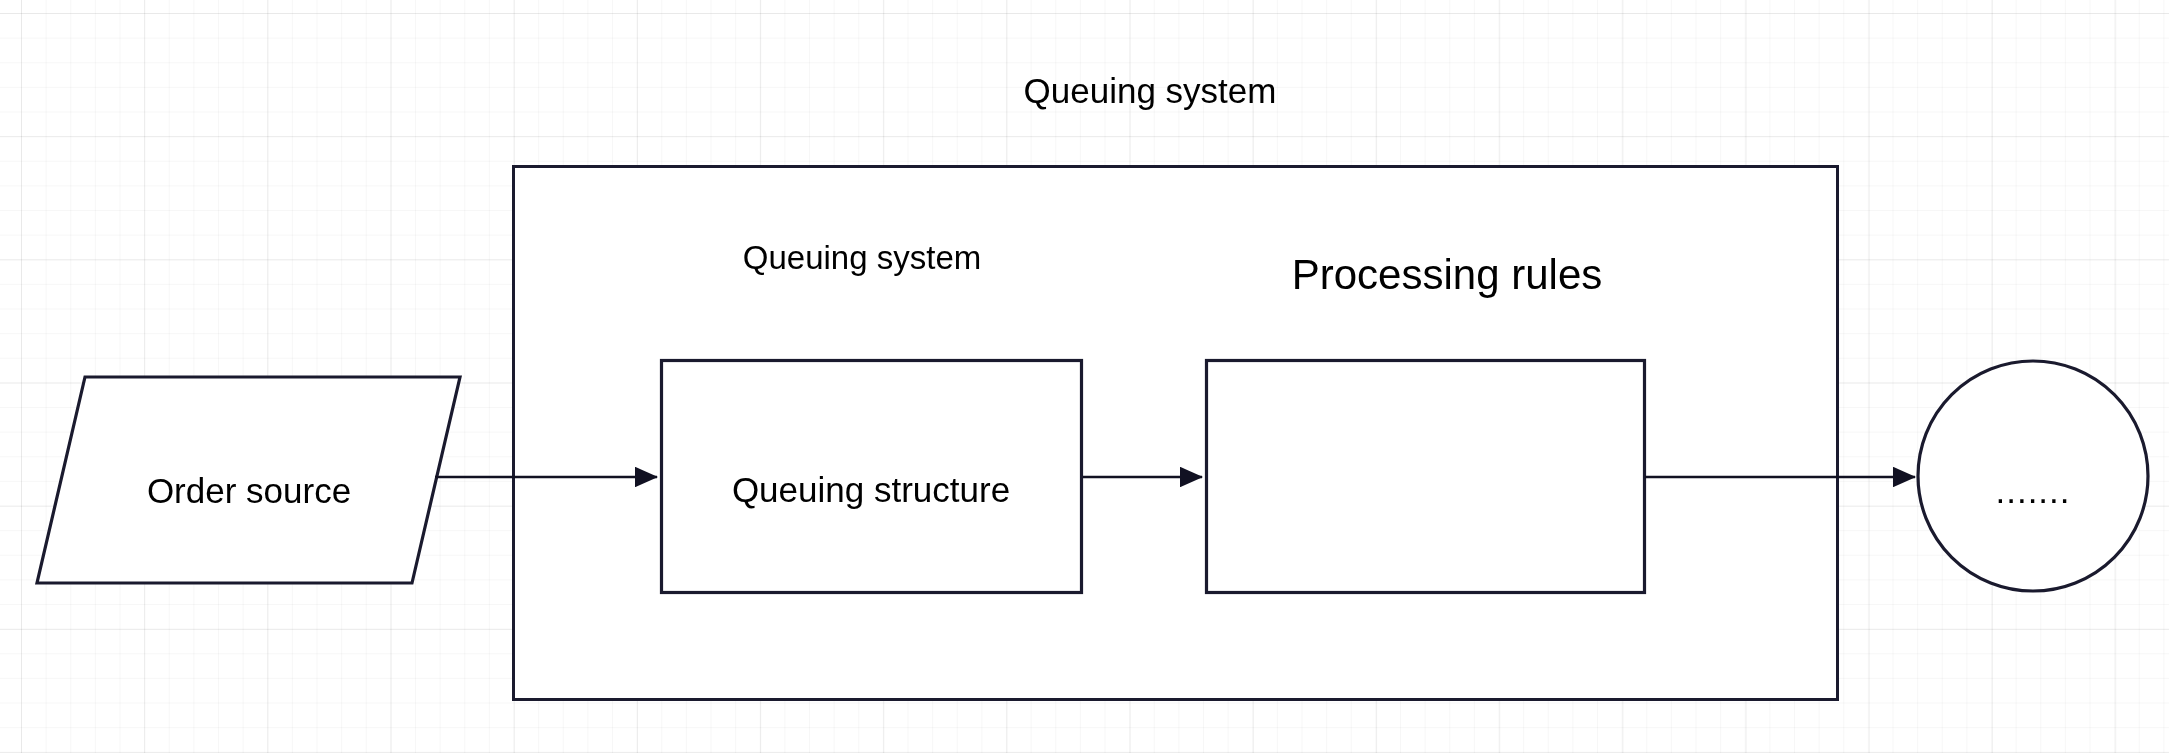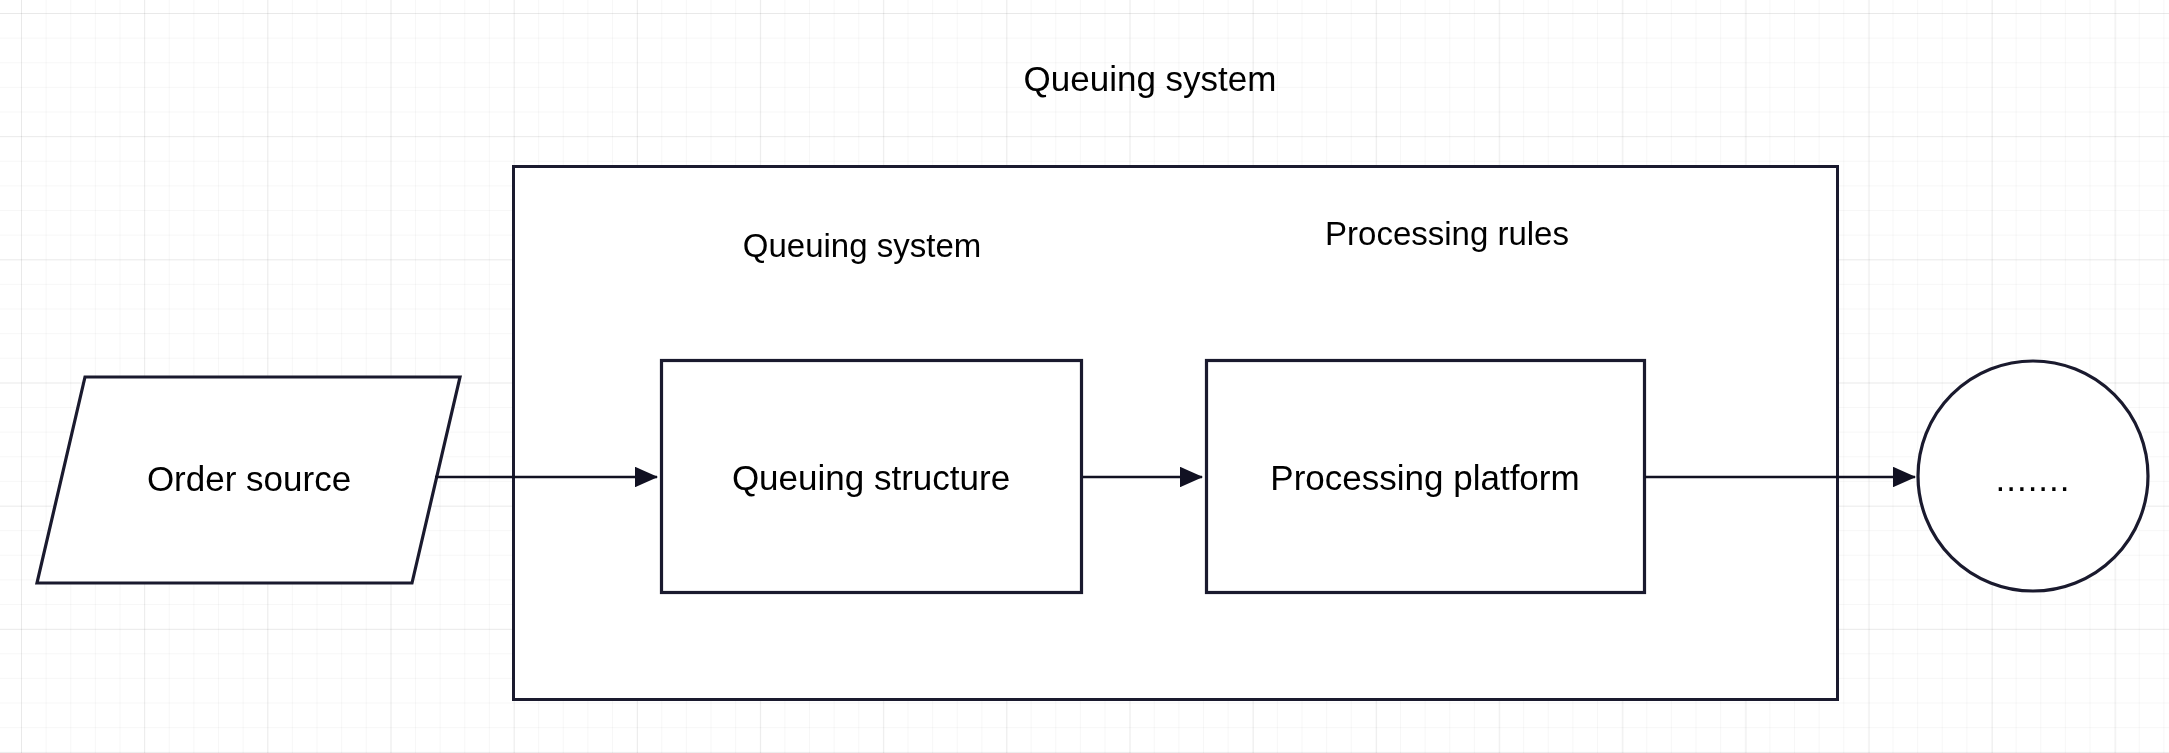--- a/index.html
+++ b/index.html
@@ -39,28 +39,29 @@
     position: absolute;
     inset: 0;
   }
   
   .lbl {
     position: absolute;
     color: #000000;
     white-space: nowrap;
     line-height: 1;
     font-family: "Liberation Sans", sans-serif;
+    margin-top: 12px;
   }
   .lbl-center {
     transform: translate(-50%, -50%);
     text-align: center;
   }
   #title-label      { font-size: 35px; left: 1150px; top: 78px; }
   #queuing-rules    { font-size: 33px; left: 862px;  top: 245px; }
-  #processing-rules { font-size: 33px; left: 1447px; top: 233px; }
+  #processing-rules { font-size: 42px; left: 1447px; top: 263px; }
   #queuing-structure-label  { font-size: 35px; left: 871px;  top: 477px; }
   #processing-platform-label{ font-size: 35px; left: 1425px; top: 477px; }
   #order-source-label       { font-size: 35px; left: 249px;  top: 478px; }
   #terminal-dots-label      { font-size: 35px; left: 2033px; top: 478px;
                               letter-spacing: 1px; }
 </style>
 </head>
 <body>
 
 <div id="canvas">
@@ -94,17 +95,16 @@
   <div class="lbl lbl-center" id="title-label">Queuing system</div>
 
   <div class="lbl lbl-center" id="queuing-rules">Queuing system</div>
 
   <div class="lbl lbl-center" id="processing-rules">Processing rules</div>
 
   <div class="lbl lbl-center" id="queuing-structure-label">Queuing structure</div>
 
   <div class="lbl lbl-center" id="order-source-label">Order source</div>
 
-  <div class="lbl lbl-center" id="processing-platform-label">Processing platform</div>
 
   <div class="lbl lbl-center" id="terminal-dots-label">.......</div>
 
 </div>
 
 </body></html>

